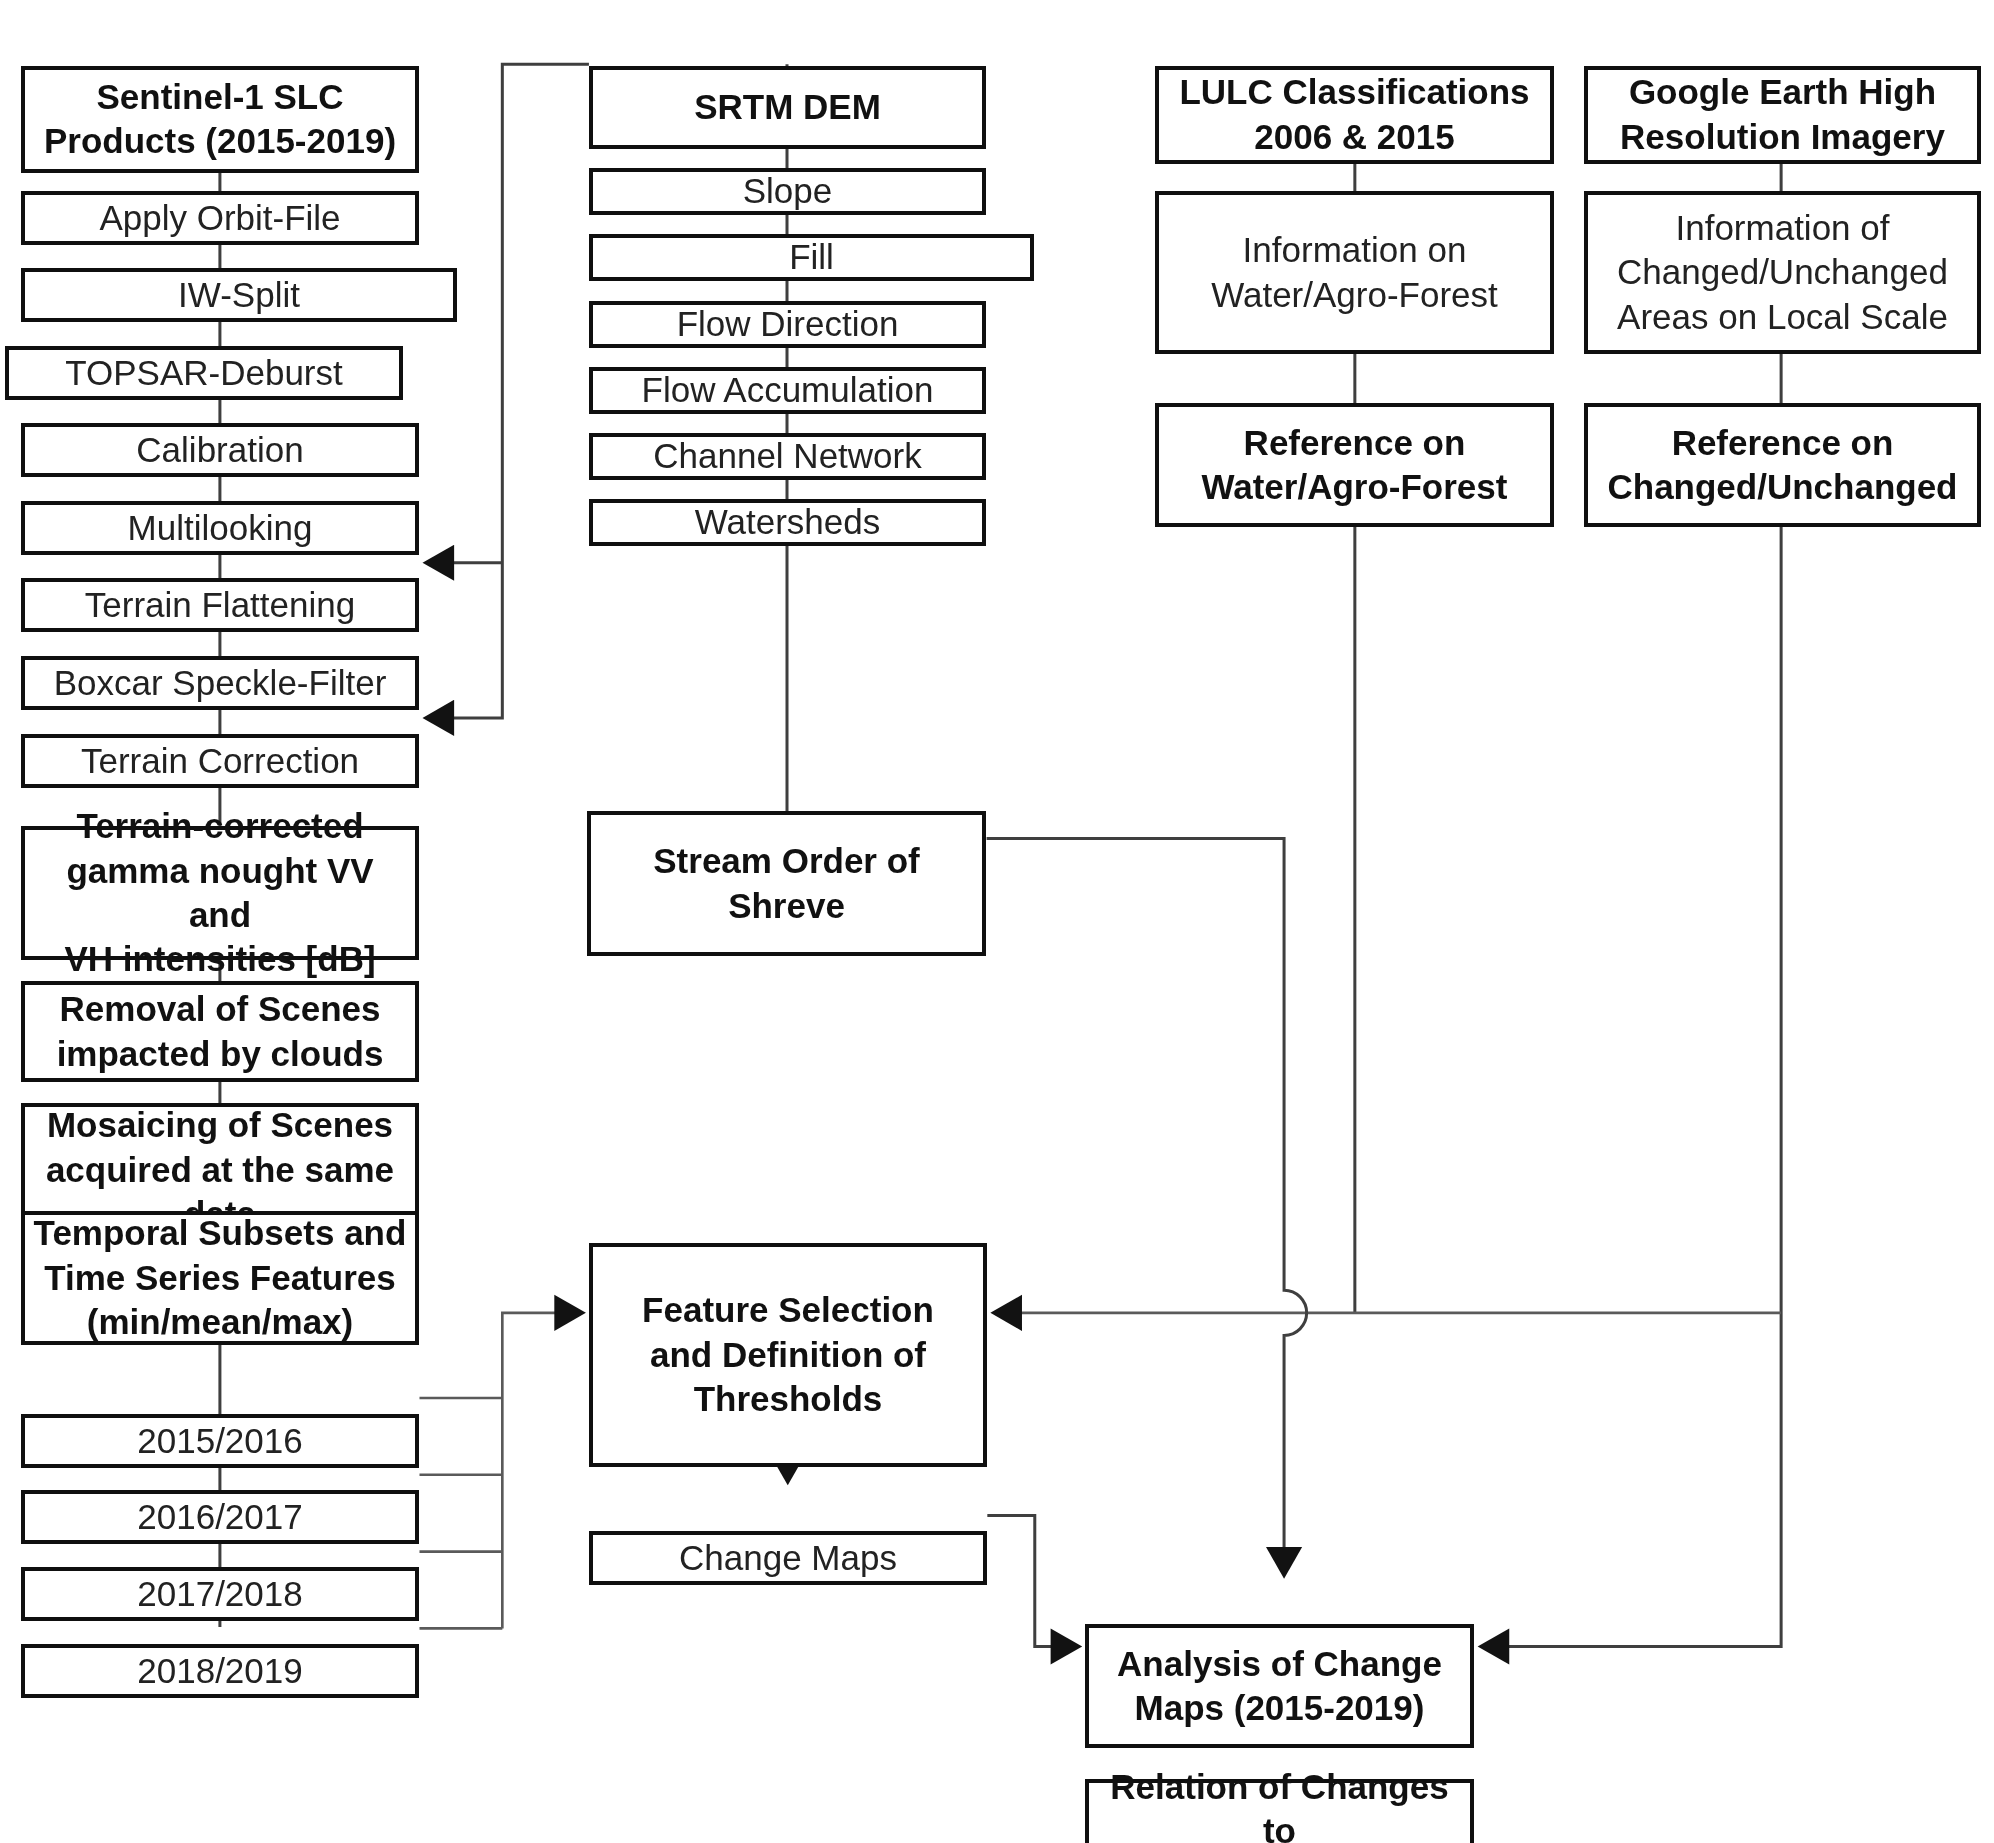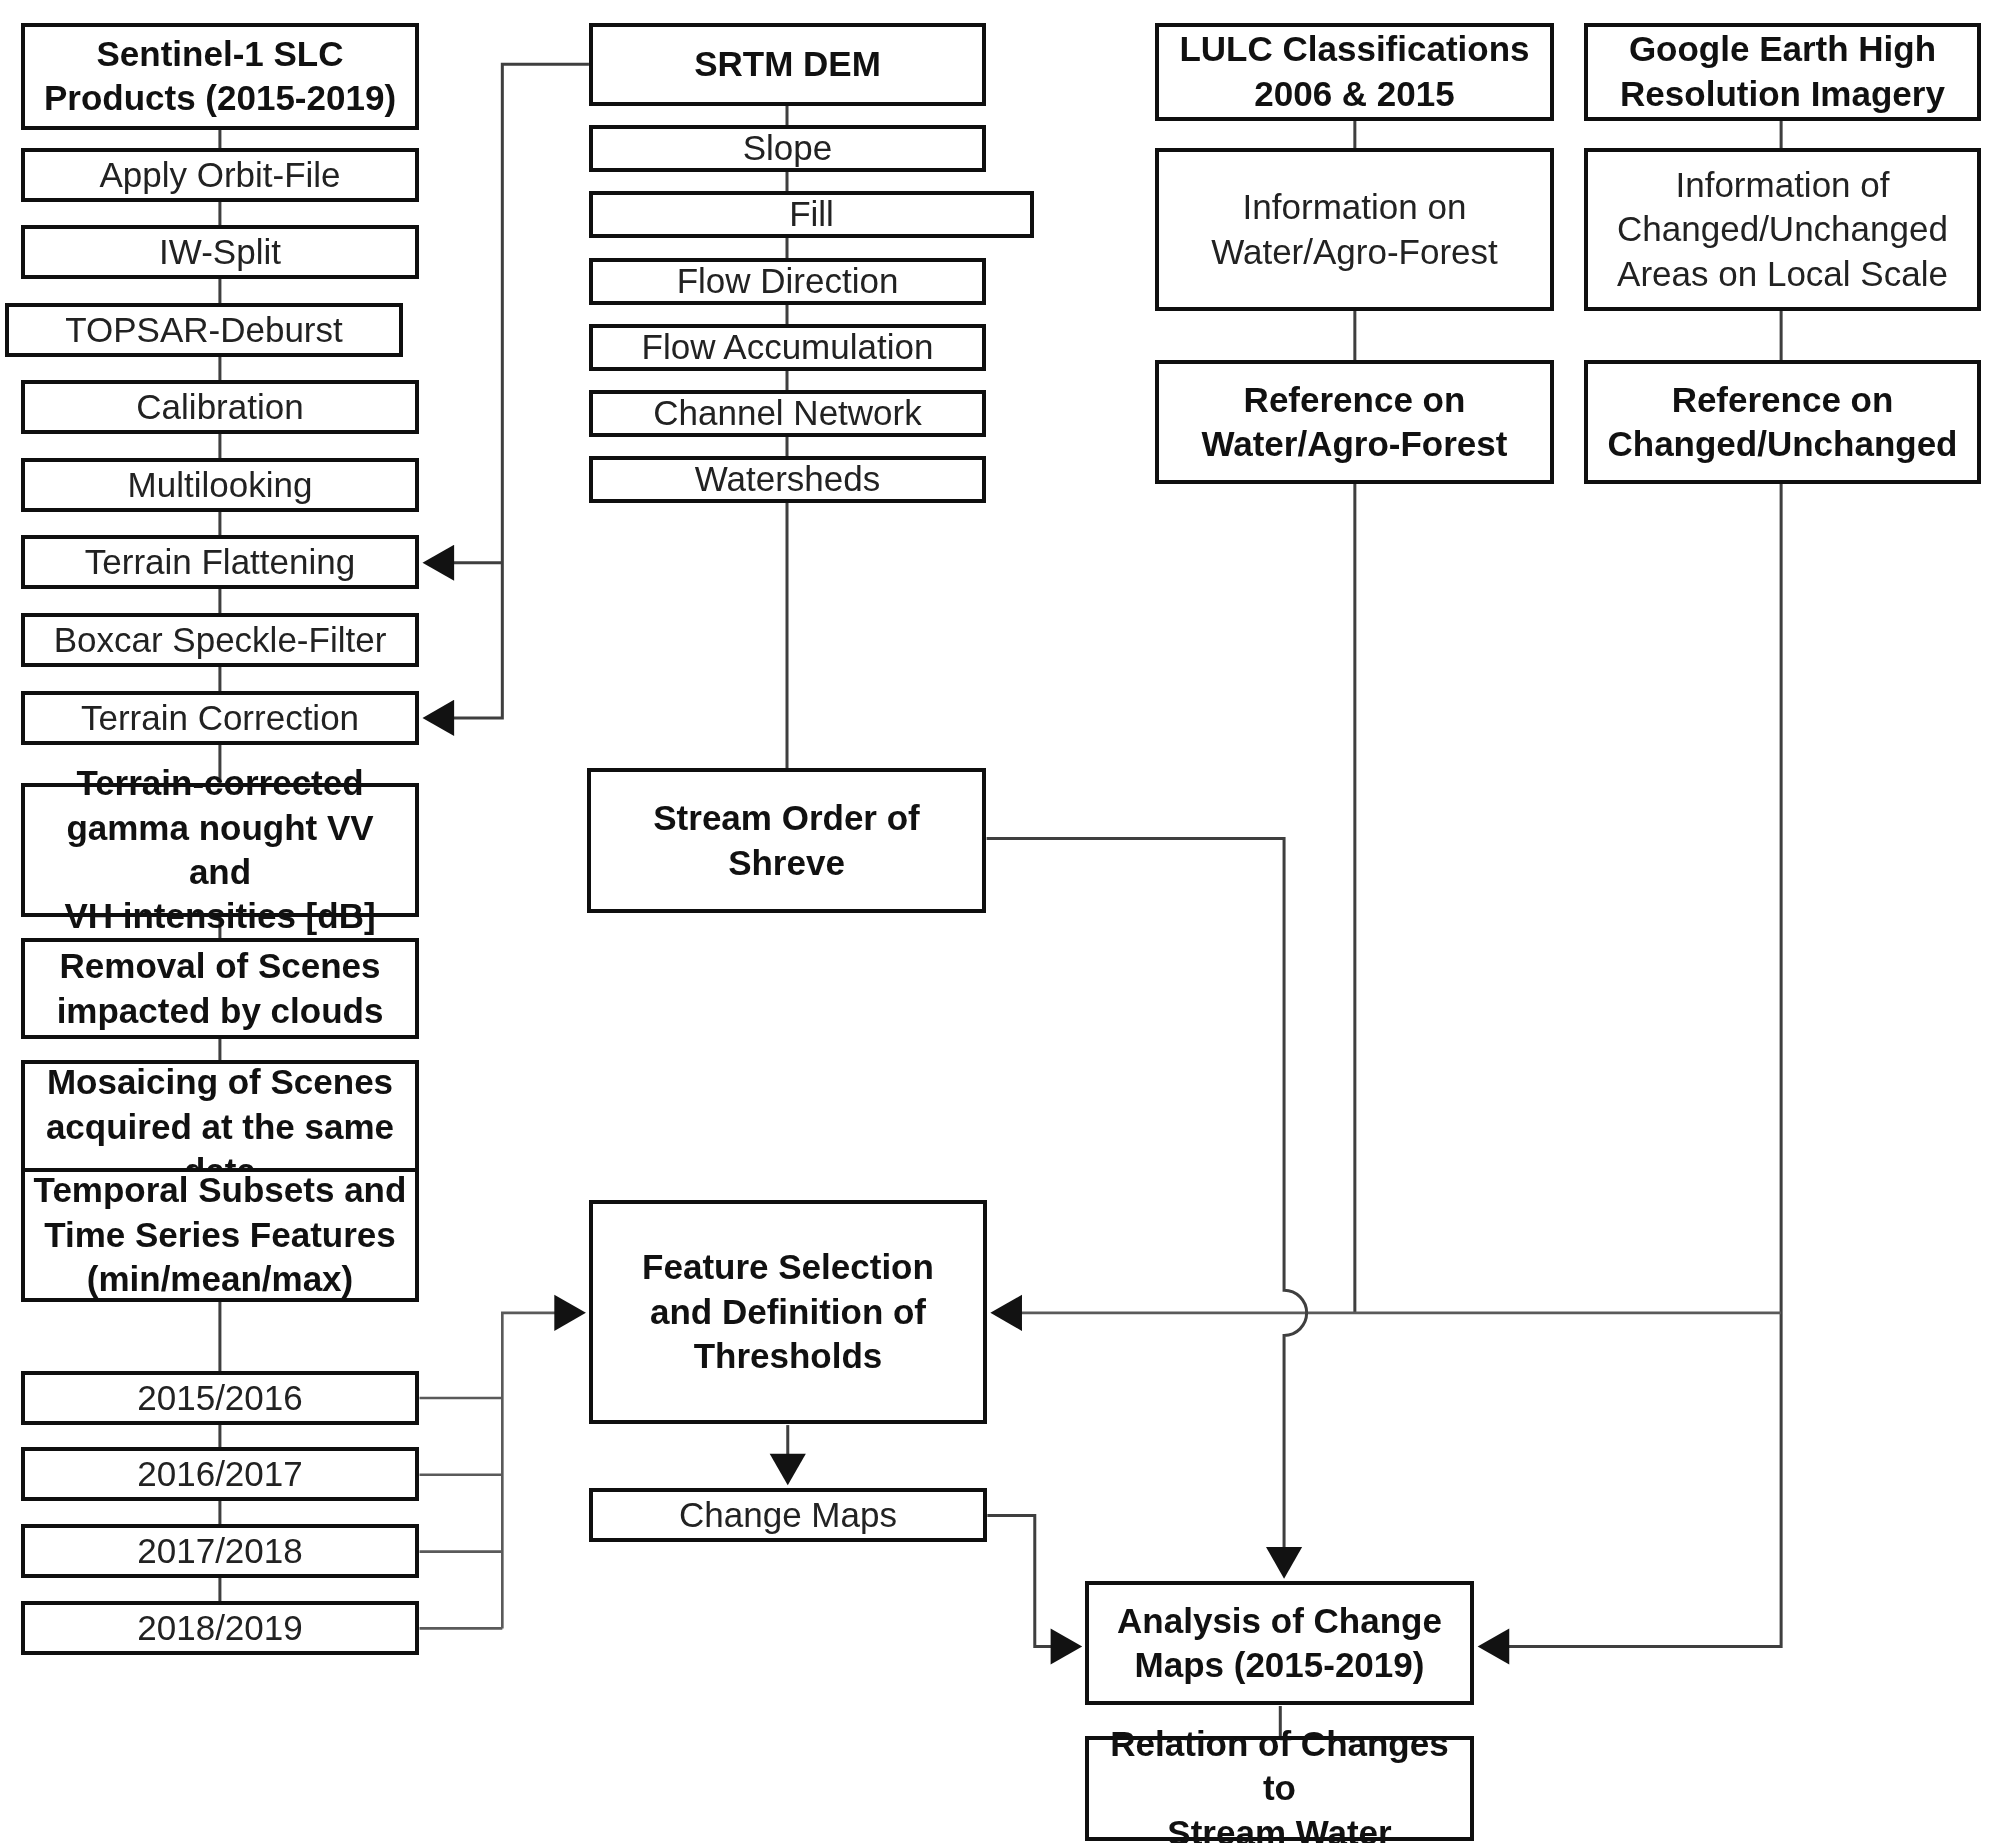--- a/index.html
+++ b/index.html
@@ -18,20 +18,21 @@
     position:absolute;
     box-sizing:border-box;
     background:#ffffff;
     border:4.5px solid #0f0f0f;
     color:#222222;
     display:flex;align-items:center;justify-content:center;
     text-align:center;
     font-size:35px;line-height:1.27;
     white-space:pre-line;
     padding:1.5px 7.5px;
+    margin-top:43px;
   }
   .node.bold{font-weight:bold;color:#111111;}
 </style>
 </head>
 <body>
 
 <div id="canvas">
 
   <svg id="connector-layer" width="1995" height="1844" viewBox="0 0 2649 2448">
 
@@ -89,21 +90,21 @@
     </g>
 
     <g>
       <path class="edge-line" d="M1700 2265 V2305"></path>
     </g>
   </svg>
 
   <div class="node bold" style="left:21px;top:22.6px;width:398px;height:107px">Sentinel-1 SLC
 Products (2015-2019)</div>
   <div class="node" style="left:21px;top:148px;width:398px;height:54px">Apply Orbit-File</div>
-  <div class="node" style="left:21px;top:225px;width:398px;height:54px">IW-Split</div>
+  <div class="node" style="left:21px;top:225px;width:436px;height:54px">IW-Split</div>
   <div class="node" style="left:5px;top:303px;width:398px;height:54px">TOPSAR-Deburst</div>
   <div class="node" style="left:21px;top:380px;width:398px;height:54px">Calibration</div>
   <div class="node" style="left:21px;top:458px;width:398px;height:54px">Multilooking</div>
   <div class="node" style="left:21px;top:535px;width:398px;height:54px">Terrain Flattening</div>
   <div class="node" style="left:21px;top:613px;width:398px;height:54px">Boxcar Speckle-Filter</div>
   <div class="node" style="left:21px;top:691px;width:398px;height:54px">Terrain Correction</div>
   <div class="node bold" style="left:21px;top:783px;width:398px;height:134px">Terrain-corrected
 gamma nought VV and
 VH intensities [dB]</div>
   <div class="node bold" style="left:21px;top:938px;width:398px;height:101px">Removal of Scenes

